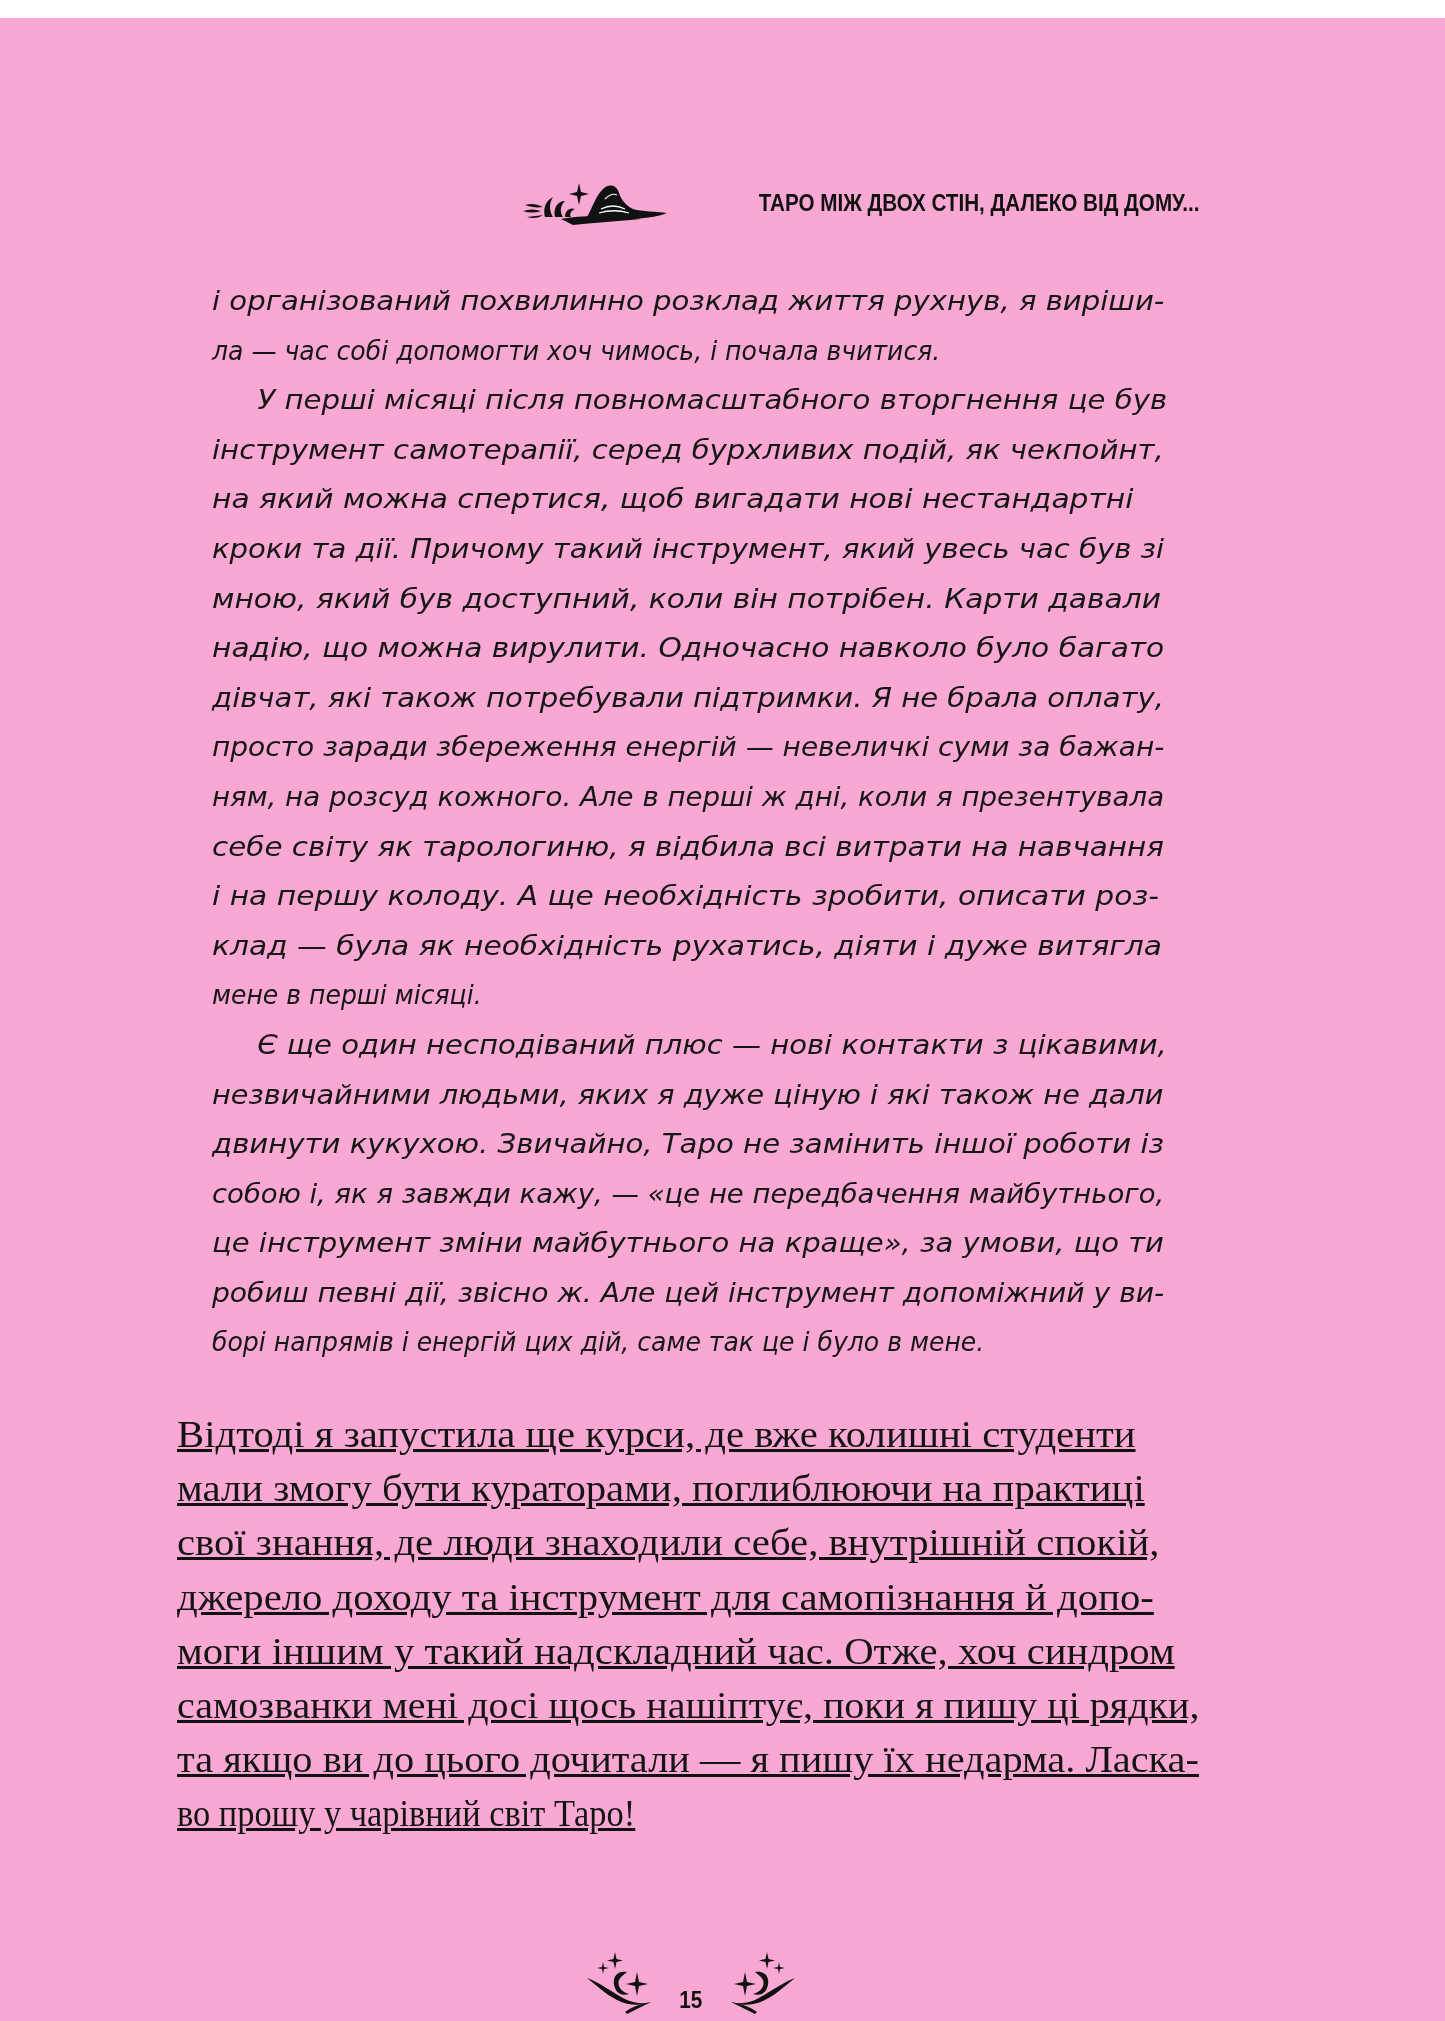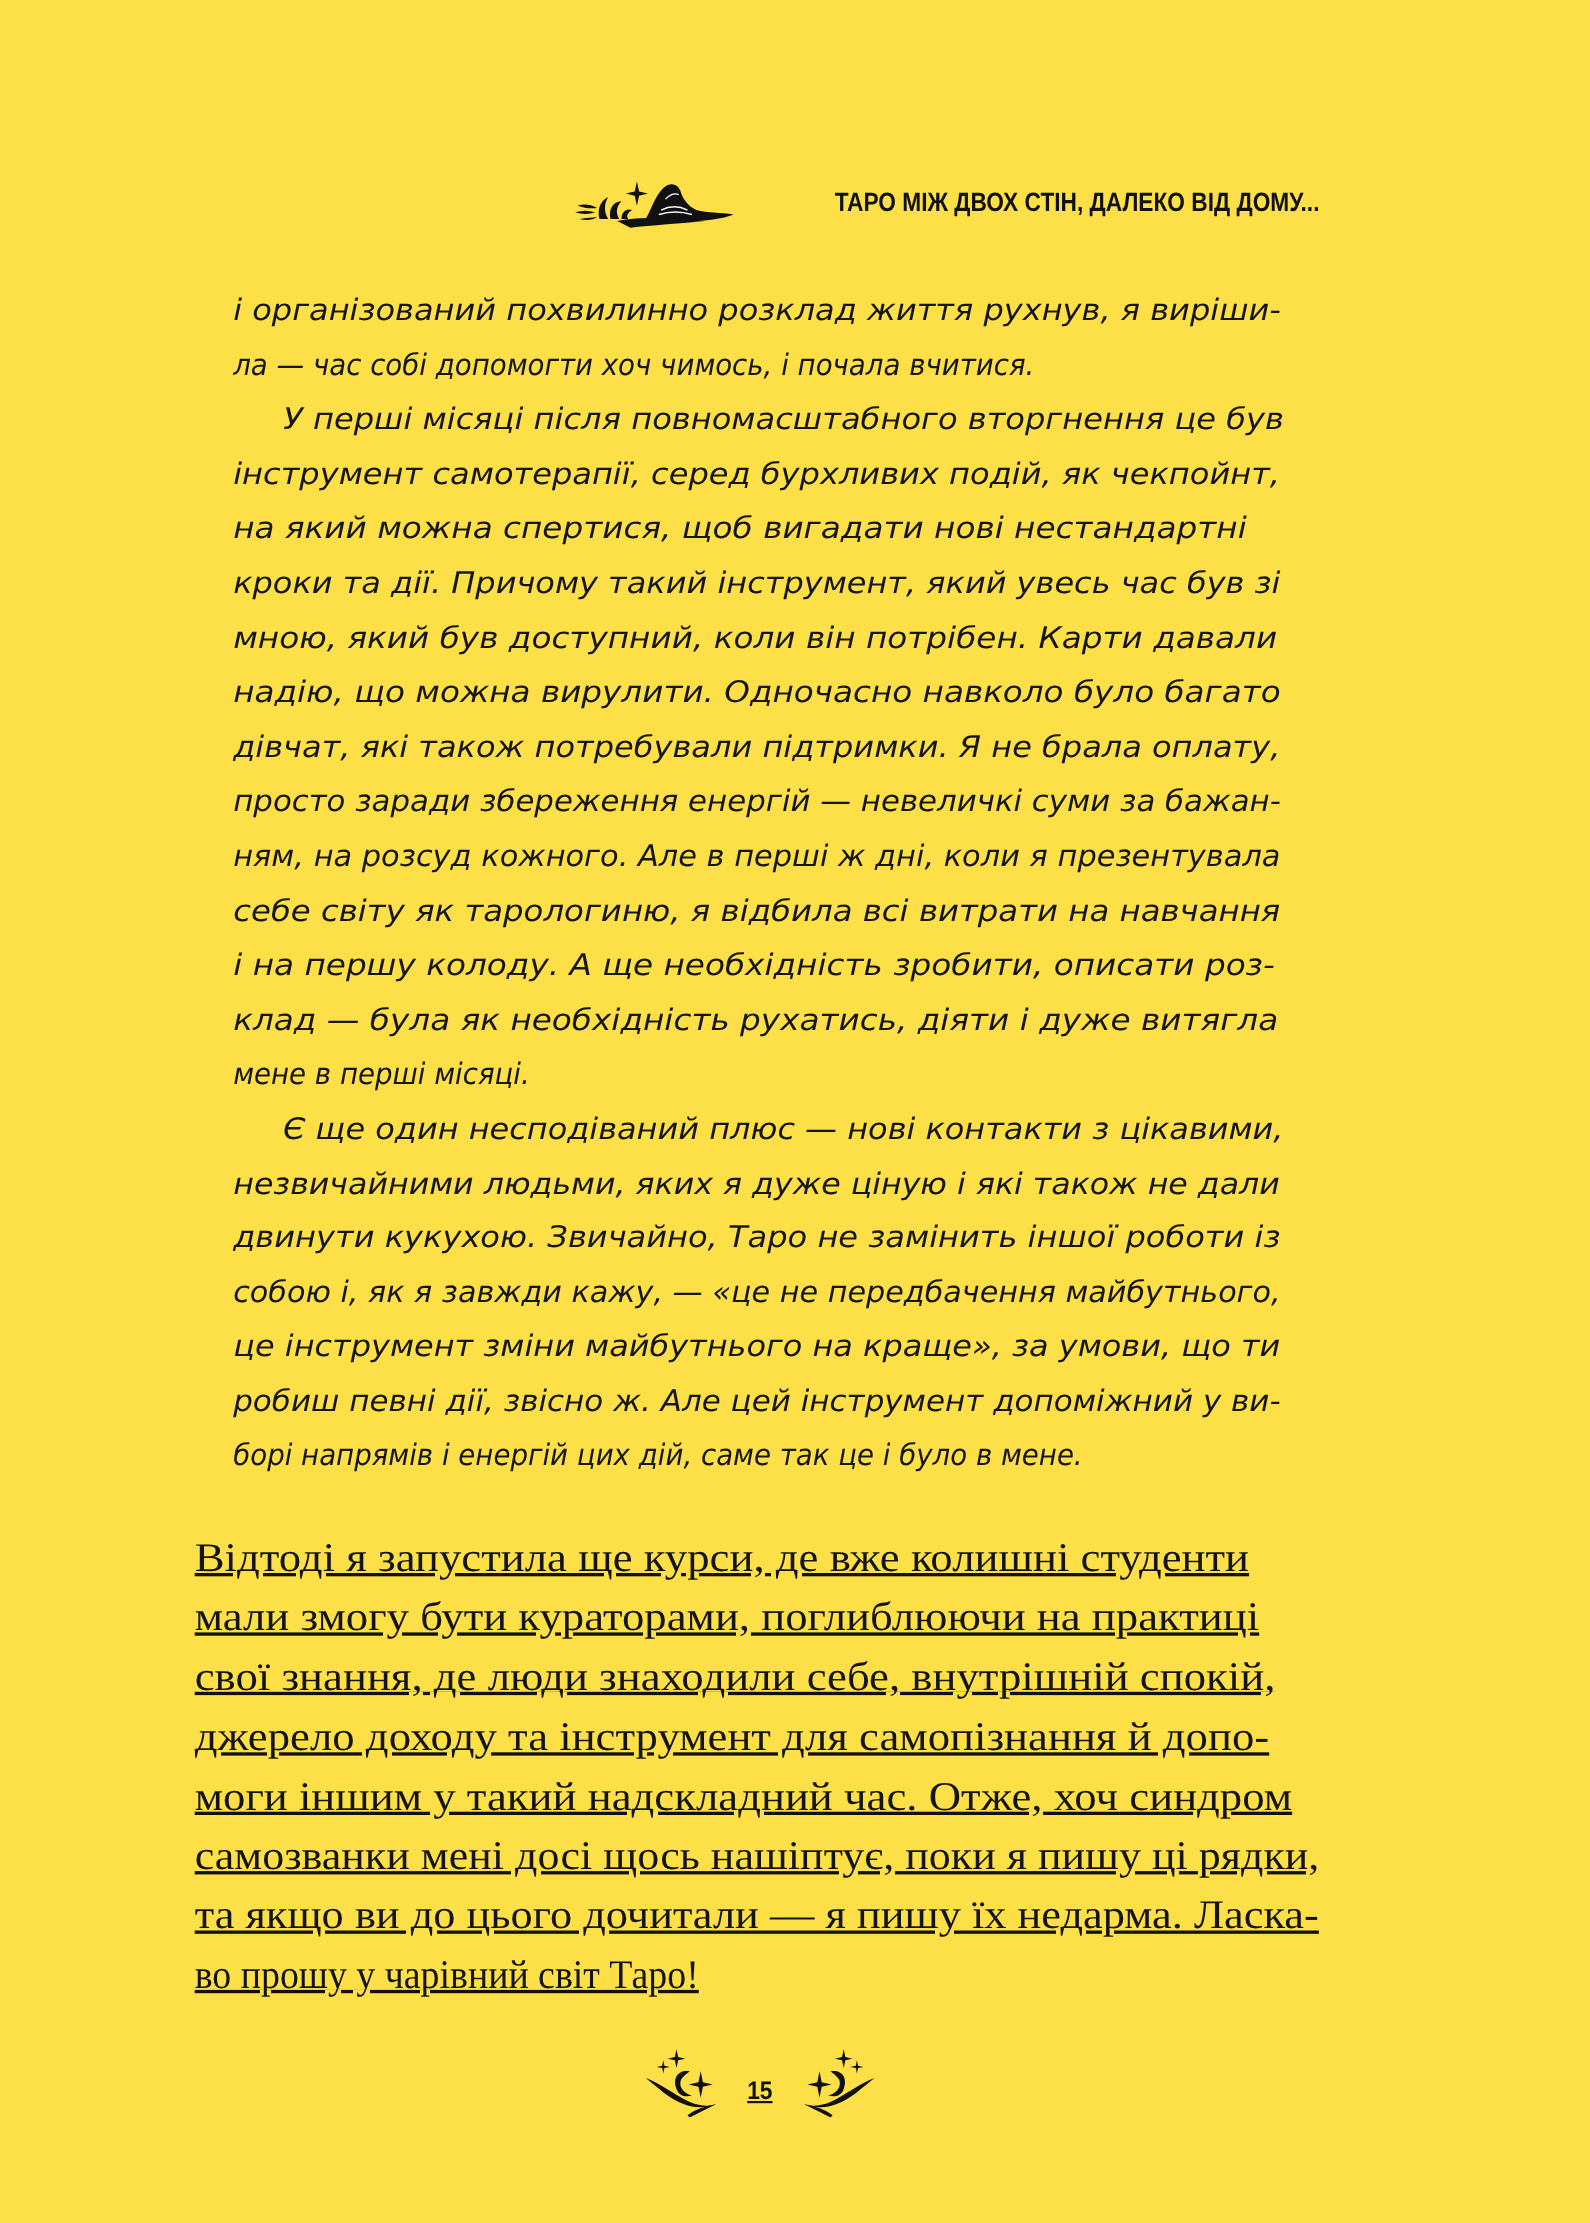--- a/index.html
+++ b/index.html
@@ -10,21 +10,22 @@
     body {
       width: 1445px;
       height: 2021px;
       position: relative;
       overflow: hidden;
       color: #111111;
     }
     .page {
       position: absolute;
       inset: 0;
-      background: #fde047;
+      background: #f9a8d4;
+      margin-top: 18px;
     }
 
     
     .running-header {
       position: absolute;
       top: 160px;
       left: 466px;
       width: 734px;
       height: 50px;
       display: flex;
@@ -85,28 +86,27 @@
       font-family: "Liberation Serif", serif;
       font-size: 37px;
       white-space: nowrap;
       transform-origin: left center;
       color: #141414;
     }
 
     
     .folio {
       position: absolute;
-      top: 1853px;
+      top: 1916px;
       left: 585px;
       width: 212px;
       height: 80px;
       display: flex;
-      align-items: center;
+      align-items: flex-end;
       justify-content: space-between;
-      text-decoration: underline;
     }
     .folio-ornament {
       width: 68px;
       height: 64px;
     }
     .page-number {
       font-family: "Liberation Sans", sans-serif;
       font-weight: bold;
       font-size: 23px;
       color: #111;

